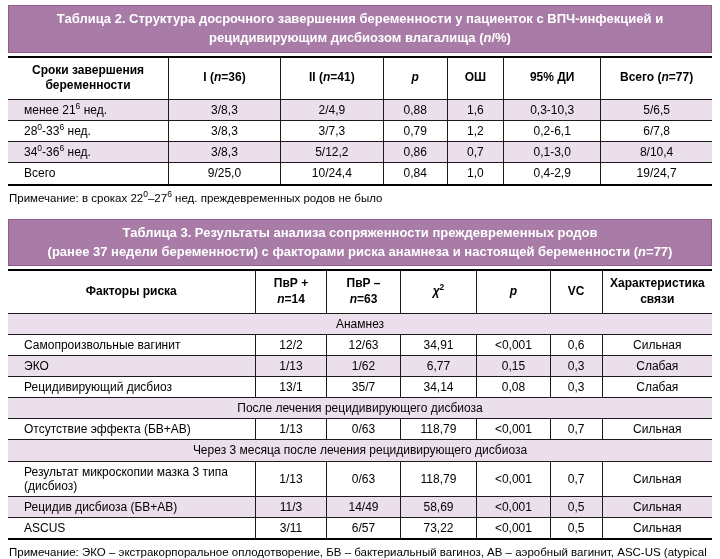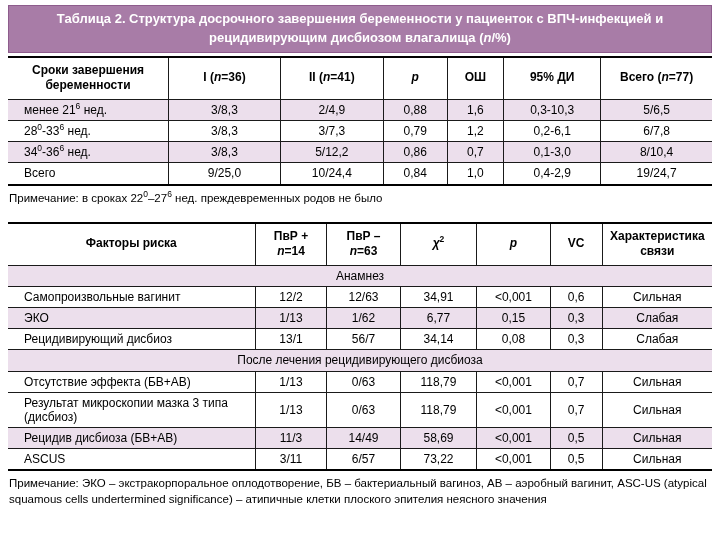--- a/index.html
+++ b/index.html
@@ -104,20 +104,21 @@
             <td>19/24,7</td>
           </tr>
         </tbody>
       </table>
     <div class="note">Примечание: в сроках 22<sup>0</sup>–27<sup>6</sup> нед. преждевременных родов не было</div>
   </section>
 
   <div class="gap"></div>
 
   <section>
+    <div class="band">Таблица 3. Результаты анализа сопряженности преждевременных родов<br>(ранее 37 недели беременности) с факторами риска анамнеза и настоящей беременности (<i>n</i>=77)</div>
     <table class="tbl">
         <colgroup>
           <col style="width: 35.1%;">
           <col style="width: 10.2%;">
           <col style="width: 10.4%;">
           <col style="width: 10.9%;">
           <col style="width: 10.4%;">
           <col style="width: 7.4%;">
           <col style="width: 15.6%;">
         </colgroup>
@@ -150,38 +151,41 @@
             <td>1/13</td>
             <td>1/62</td>
             <td>6,77</td>
             <td>0,15</td>
             <td>0,3</td>
             <td>Слабая</td>
           </tr>
           <tr class="white">
             <td class="first">Рецидивирующий дисбиоз</td>
             <td>13/1</td>
-            <td>56/7</td>
+            <td>35/7</td>
             <td>34,14</td>
             <td>0,08</td>
             <td>0,3</td>
             <td>Слабая</td>
           </tr>
           <tr class="pink">
             <td colspan="7" class="section">После лечения рецидивирующего дисбиоза</td>
           </tr>
           <tr class="white">
             <td class="first">Отсутствие эффекта (БВ+АВ)</td>
             <td>1/13</td>
             <td>0/63</td>
             <td>118,79</td>
             <td>&lt;0,001</td>
             <td>0,7</td>
             <td>Сильная</td>
           </tr>
+          <tr class="pink">
+            <td colspan="7" class="section">Через 3 месяца после лечения рецидивирующего дисбиоза</td>
+          </tr>
           <tr class="white">
             <td class="first">Результат микроскопии мазка 3 типа (дисбиоз)</td>
             <td>1/13</td>
             <td>0/63</td>
             <td>118,79</td>
             <td>&lt;0,001</td>
             <td>0,7</td>
             <td>Сильная</td>
           </tr>
           <tr class="pink">

